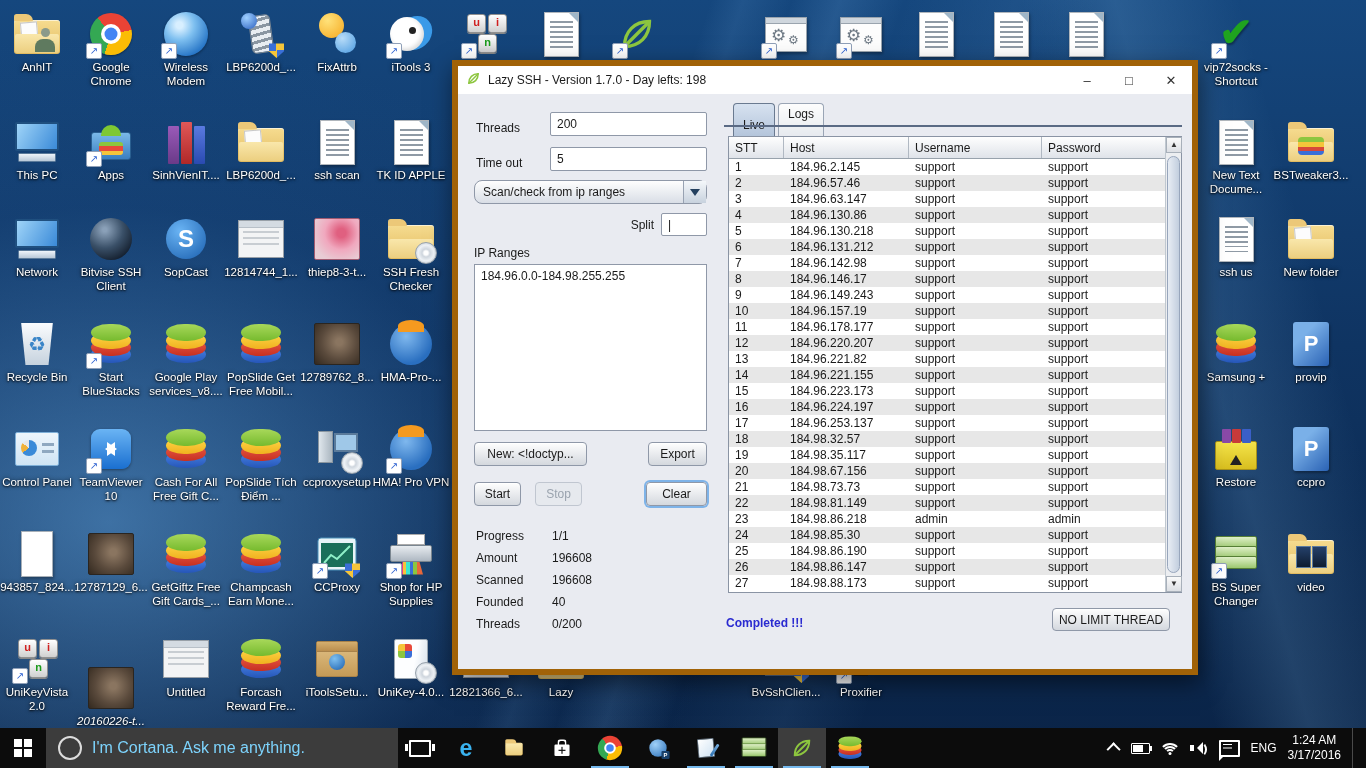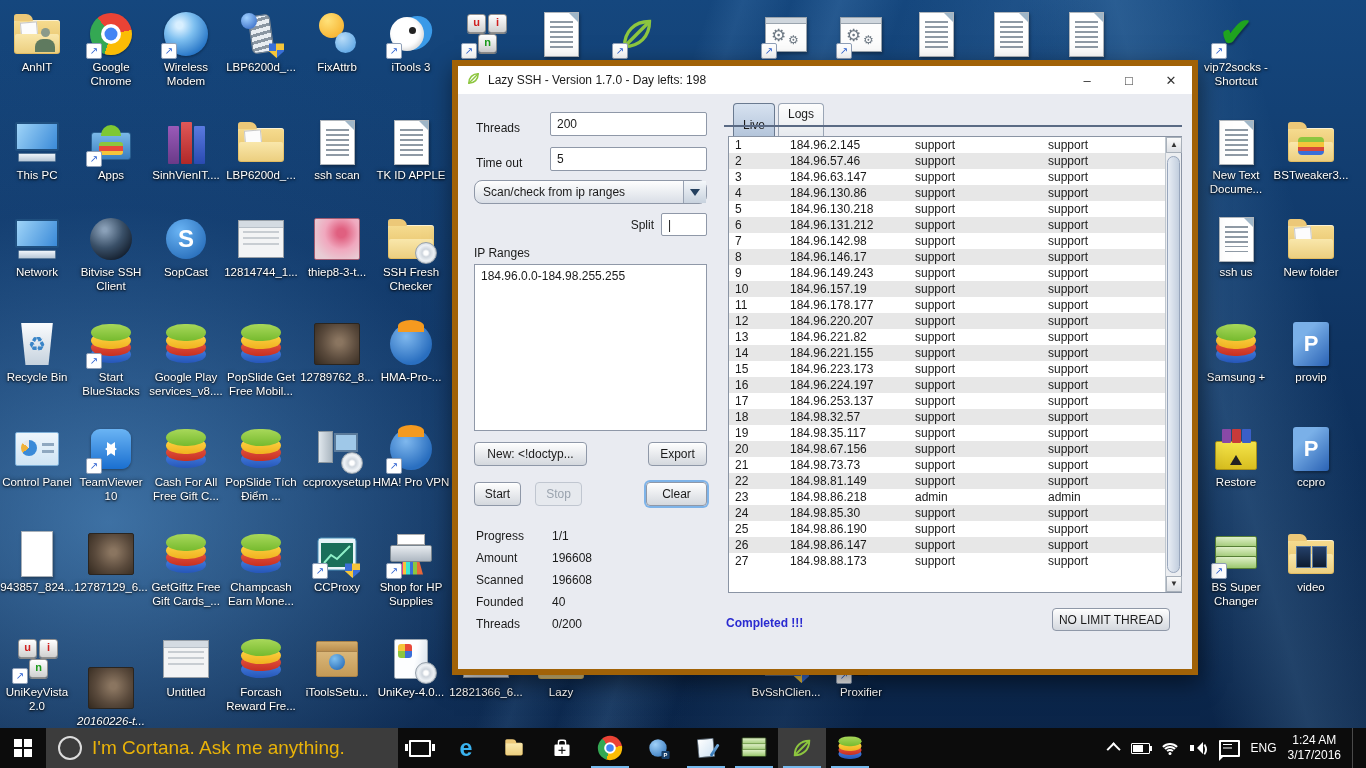--- a/index.html
+++ b/index.html
@@ -245,21 +245,21 @@
     background:linear-gradient(90deg,#e8edf4,#c2cede)}
   .nolimit{left:594px;top:514px;width:118px;height:23px}
 
   
   .taskbar{position:absolute;left:0;bottom:0;width:1366px;height:40px;background:#0c0c0c;display:flex;align-items:stretch;z-index:50}
   .tb-start{width:46px;display:flex;align-items:center;justify-content:center}
   .winlogo{display:grid;grid-template-columns:8px 8px;grid-template-rows:8px 8px;gap:2px}
   .winlogo i{background:#fff}
   .tb-search{width:352px;background:#3c3c3c;display:flex;align-items:center;gap:10px;padding:0 12px;box-sizing:border-box}
   .cring{width:20px;height:20px;border:2px solid #dcdcdc;border-radius:50%;flex:none}
-  .tb-search .stext{color:#eab308;font-size:19px;white-space:nowrap}
+  .tb-search .stext{color:#7dd3fc;font-size:16px;white-space:nowrap}
   .tb-taskview{width:44px;display:flex;align-items:center;justify-content:center}
   .tvw{position:relative;width:18px;height:13px;border:2px solid #fff;border-radius:1px}
   .tvw::before{content:"";position:absolute;left:-6px;top:2px;width:3px;height:7px;background:#fff}
   .tvw::after{content:"";position:absolute;right:-6px;top:2px;width:3px;height:7px;background:#fff}
   .tb-apps{display:flex}
   .tb-app{width:48px;display:flex;align-items:center;justify-content:center;position:relative}
   .tb-app .art{position:relative;width:48px;height:48px;display:flex;align-items:center;justify-content:center;
     transform:scale(.58);transform-origin:50% 50%}
   .tb-app.running::after{content:"";position:absolute;left:5px;right:5px;bottom:0;height:2px;background:#76b9ed}
   .tb-app.active{background:#3d3d3d}
@@ -885,20 +885,26 @@
       <span class="status-text">Completed !!!</span>
 
       <div class="rtabs">
         <span class="tab selected" style="padding:14px 9px">Live</span>
         <span class="tab" style="padding:3px 9px">Logs</span>
       </div>
       <div class="rtab-line"></div>
 
       <div class="results-table">
         <div class="rt-main">
+          <div class="rt-head">
+            <span class="c0">STT</span>
+            <span class="c1">Host</span>
+            <span class="c2">Username</span>
+            <span class="c3" style="border-right:none">Password</span>
+          </div>
           <div class="rt-body" id="rt-body">
               <div class="rt-row">
                 <span class="c0">1</span>
                 <span class="c1">184.96.2.145</span>
                 <span class="c2">support</span>
                 <span class="c3">support</span>
               </div>
               <div class="rt-row alt">
                 <span class="c0">2</span>
                 <span class="c1">184.96.57.46</span>

